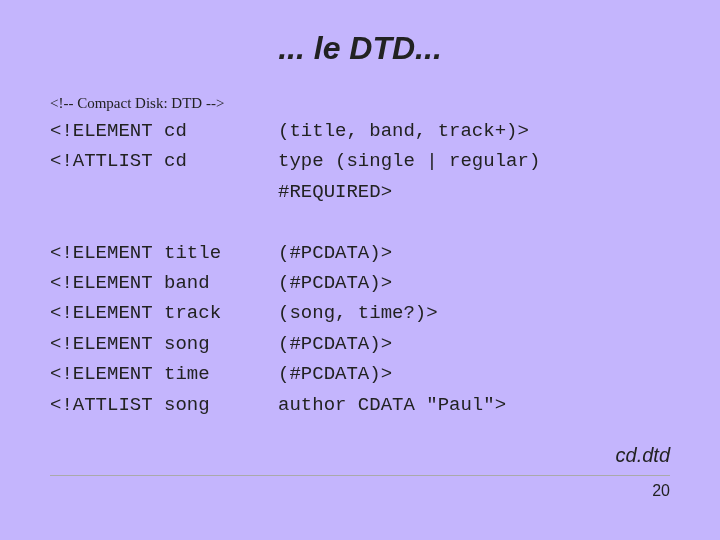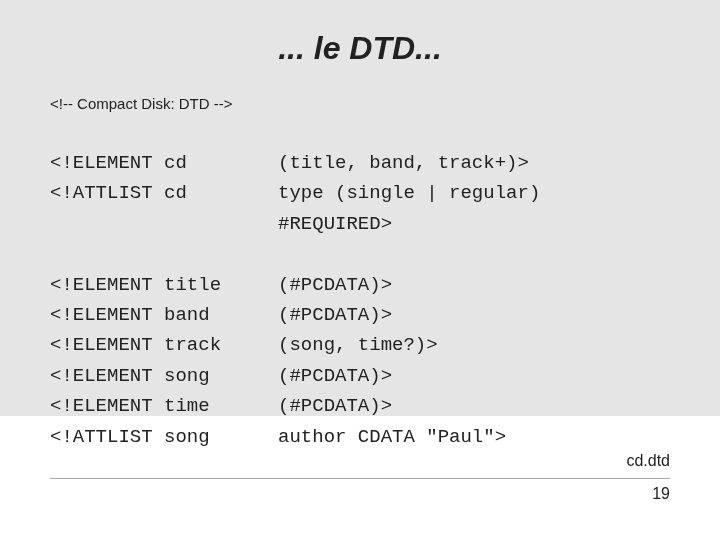--- a/index.html
+++ b/index.html
@@ -11,22 +11,22 @@
     body {
       width: 720px;
       height: 540px;
       background: #ffffff;
       font-family: Arial, Helvetica, sans-serif;
       overflow: hidden;
     }
 
     .slide {
       width: 720px;
-      height: 416px;
-      background: #e5e5e5;
+      height: 540px;
+      background: #c4b5fd;
       position: relative;
       display: flex;
       flex-direction: column;
       padding: 30px 50px 40px 50px;
       justify-content: space-between;
     }
 
     .title {
       font-size: 32px;
       font-weight: bold;
@@ -37,43 +37,44 @@
     }
 
     .content {
       flex: 1;
       display: flex;
       flex-direction: column;
       justify-content: flex-start;
     }
 
     .comment-line {
-      font-family: Liberation Sans, sans-serif;
+      font-family: Liberation Serif, serif;
       font-size: 15px;
       color: #222;
-      margin-bottom: 36px;
+      margin-bottom: 4px;
     }
 
     .code-block {
       font-family: 'Courier New', Courier, monospace;
       font-size: 19px;
       color: #222;
       line-height: 1.6;
       white-space: pre;
     }
 
     .footer-area {
       display: flex;
       flex-direction: column;
       align-items: flex-end;
       margin-top: auto;
     }
 
     .filename {
-      font-size: 16px;
+      font-size: 20px;
+      font-style: italic;
       color: #222;
       margin-bottom: 8px;
     }
 
     .divider {
       width: 100%;
       height: 1px;
       background: #aaa;
       margin-bottom: 6px;
     }
@@ -106,16 +107,16 @@
 &lt;!ELEMENT track     (song, time?)&gt;
 &lt;!ELEMENT song      (#PCDATA)&gt;
 &lt;!ELEMENT time      (#PCDATA)&gt;
 &lt;!ATTLIST song      author CDATA "Paul"&gt;</div>
 
   </div>
 
   <div class="footer-area">
     <div class="filename">cd.dtd</div>
     <div class="divider"></div>
-    <div class="page-number">19</div>
+    <div class="page-number">20</div>
   </div>
 
 </div>
 
 </body></html>

